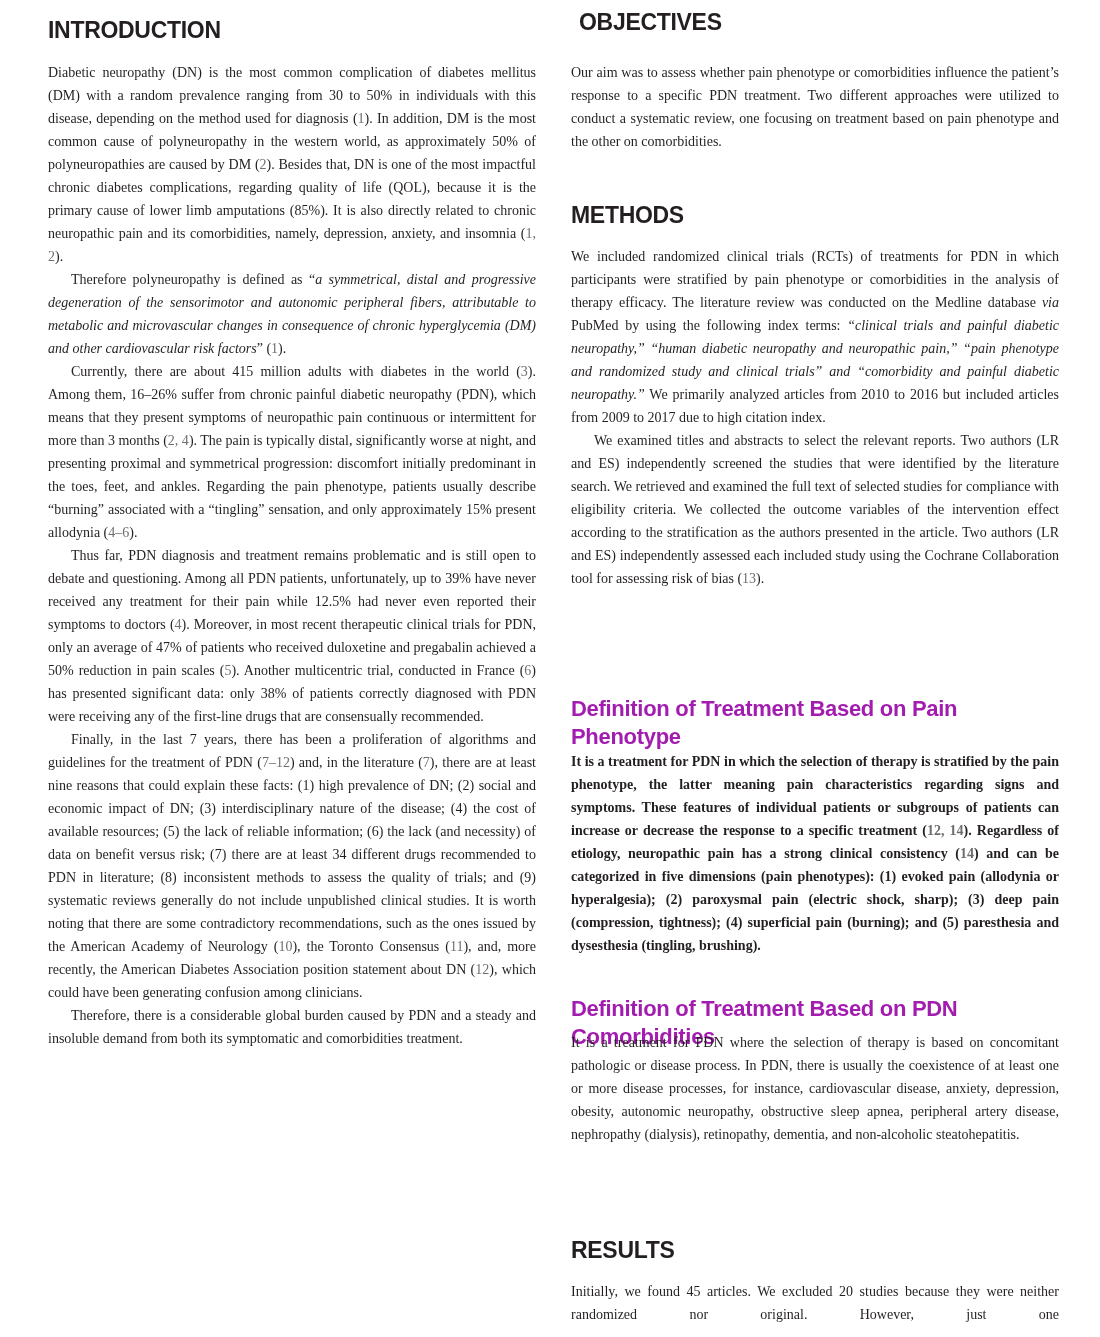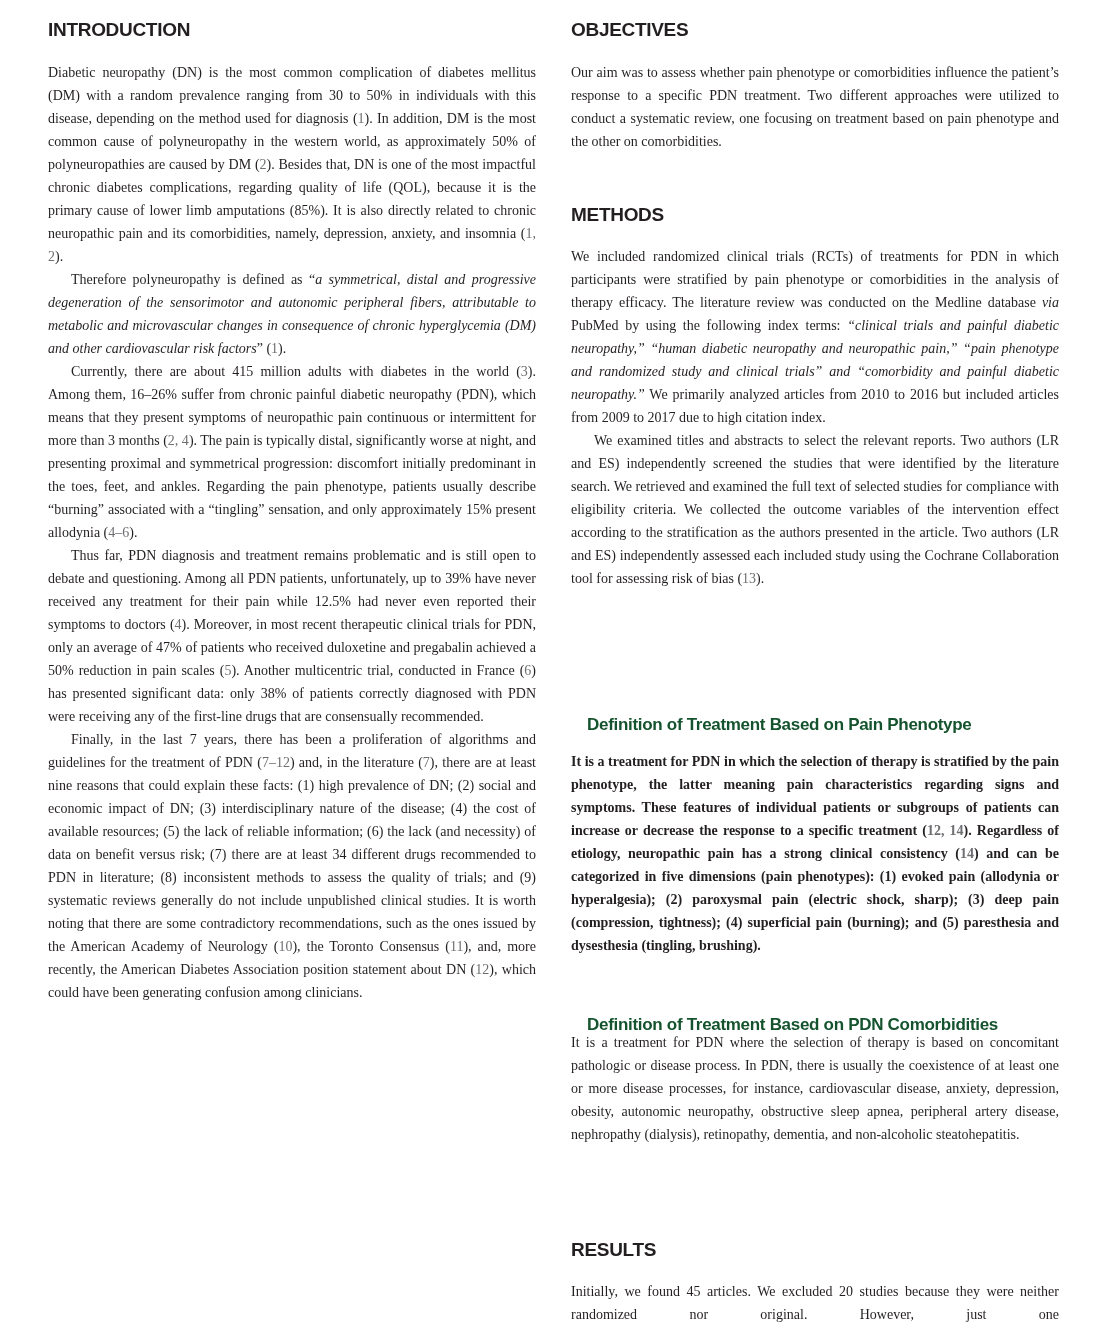--- a/index.html
+++ b/index.html
@@ -10,34 +10,34 @@
   }
   .col {
     position: absolute; top: 0;
     width: 488px;
   }
   .col-left { left: 48px; }
   .col-right { left: 571px; }
   h2.section {
     font-family: "Liberation Sans", "DejaVu Sans", sans-serif;
     font-weight: bold;
-    font-size: 19px;
+    font-size: 23px;
     letter-spacing: -0.3px;
     margin: 0;
     color: #231f20;
     line-height: 28px;
   }
   h3.sub {
     font-family: "Liberation Sans", "DejaVu Sans", sans-serif;
     font-weight: bold;
-    font-size: 17px;
+    font-size: 22px;
     letter-spacing: -0.3px;
-    margin: 16px;
+    margin: 0;
     line-height: 28px;
-    color: #14532d;
+    color: #a21caf;
   }
   p.body {
     font-size: 14px;
     line-height: 23px;
     margin: 0;
     text-align: justify;
     hyphens: manual;
   }
   p.indent { text-indent: 23px; }
   .cite { color: #6d6e71; }
@@ -47,25 +47,26 @@
 <body>
 
 <div class="col col-left">
   <h2 class="section" style="position:absolute; top:16px;">INTRODUCTION</h2>
   <div style="position:absolute; top:61px; width:488px;">
     <p class="body"><span>Diabetic neuropathy (DN) is the most common complication of diabetes mellitus (DM) with a random prevalence ranging from 30 to 50% in individuals with this disease, depending on the method used for diagnosis (</span><span class="cite">1</span><span>). In addition, DM is the most common cause of polyneuropathy in the western world, as approximately 50% of polyneuropathies are caused by DM (</span><span class="cite">2</span><span>). Besides that, DN is one of the most impactful chronic diabetes complications, regarding quality of life (QOL), because it is the primary cause of lower limb amputations (85%). It is also directly related to chronic neuropathic pain and its comorbidities, namely, depression, anxiety, and insomnia (</span><span class="cite">1, 2</span><span>).</span></p>
     <p class="body indent"><span>Therefore polyneuropathy is defined as “</span><em>a symmetrical, distal and progressive degeneration of the sensorimotor and autonomic peripheral fibers, attributable to metabolic and microvascular changes in consequence of chronic hyperglycemia (DM) and other cardiovascular risk factors</em><span>” (</span><span class="cite">1</span><span>).</span></p>
     <p class="body indent"><span>Currently, there are about 415 million adults with diabetes in the world (</span><span class="cite">3</span><span>). Among them, 16–26% suffer from chronic pain­ful diabetic neuropathy (PDN), which means that they present symptoms of neuropathic pain continuous or intermittent for more than 3 months (</span><span class="cite">2, 4</span><span>). The pain is typically distal, signifi­cantly worse at night, and presenting proximal and symmetrical progression: discomfort initially predominant in the toes, feet, and ankles. Regarding the pain phenotype, patients usually describe “burning” associated with a “tingling” sensation, and only approximately 15% present allodynia (</span><span class="cite">4–6</span><span>).</span></p>
     <p class="body indent"><span>Thus far, PDN diagnosis and treatment remains problematic and is still open to debate and questioning. Among all PDN patients, unfortunately, up to 39% have never received any treat­ment for their pain while 12.5% had never even reported their symptoms to doctors (</span><span class="cite">4</span><span>). Moreover, in most recent therapeutic clinical trials for PDN, only an average of 47% of patients who received duloxetine and pregabalin achieved a 50% reduction in pain scales (</span><span class="cite">5</span><span>). Another multicentric trial, conducted in France (</span><span class="cite">6</span><span>) has presented significant data: only 38% of patients correctly diagnosed with PDN were receiving any of the first-line drugs that are consensually recommended.</span></p>
     <p class="body indent"><span>Finally, in the last 7 years, there has been a proliferation of algorithms and guidelines for the treatment of PDN (</span><span class="cite">7–12</span><span>) and, in the literature (</span><span class="cite">7</span><span>), there are at least nine reasons that could explain these facts: (1) high prevalence of DN; (2) social and economic impact of DN; (3) interdisciplinary nature of the disease; (4) the cost of available resources; (5) the lack of reliable information; (6) the lack (and necessity) of data on benefit versus risk; (7) there are at least 34 different drugs recommended to PDN in literature; (8) inconsistent methods to assess the quality of trials; and (9) systematic reviews generally do not include unpublished clinical studies. It is worth noting that there are some contradictory recom­mendations, such as the ones issued by the American Academy of Neurology (</span><span class="cite">10</span><span>), the Toronto Consensus (</span><span class="cite">11</span><span>), and, more recently, the American Diabetes Association position statement about DN (</span><span class="cite">12</span><span>), which could have been generating confusion among clinicians.</span></p>
+    <p class="body indent"><span>Therefore, there is a considerable global burden caused by PDN and a steady and insoluble demand from both its sympto­matic and comorbidities treatment.</span></p>
   </div>
 </div>
 
 <div class="col col-right">
-  <h2 class="section" style="position:absolute; top:16px;">OBJECTIVES</h2>
+  <h2 class="section" style="position:absolute; top:8px;margin-left:8px;">OBJECTIVES</h2>
   <div style="position:absolute; top:61px; width:488px;">
     <p class="body"><span>Our aim was to assess whether pain phenotype or comorbidities influence the patient’s response to a specific PDN treatment. Two different approaches were utilized to conduct a systematic review, one focusing on treatment based on pain phenotype and the other on comorbidities.</span></p>
   </div>
 
   <h2 class="section" style="position:absolute; top:201px;">METHODS</h2>
   <div style="position:absolute; top:245px; width:488px;">
     <p class="body"><span>We included randomized clinical trials (RCTs) of treatments for PDN in which participants were stratified by pain phenotype or comorbidities in the analysis of therapy efficacy. The literature review was conducted on the Medline database </span><em>via</em><span> PubMed by using the following index terms: </span><em>“clinical trials and painful dia­betic neuropathy,” “human diabetic neuropathy and neuropathic pain,” “pain phenotype and randomized study and clinical trials” and “comorbidity and painful diabetic neuropathy.”</em><span> We primarily analyzed articles from 2010 to 2016 but included articles from 2009 to 2017 due to high citation index.</span></p>
     <p class="body indent"><span>We examined titles and abstracts to select the relevant reports. Two authors (LR and ES) independently screened the studies that were identified by the literature search. We retrieved and exam­ined the full text of selected studies for compliance with eligibility criteria. We collected the outcome variables of the intervention effect according to the stratification as the authors presented in the article. Two authors (LR and ES) independently assessed each included study using the Cochrane Collaboration tool for assess­ing risk of bias (</span><span class="cite">13</span><span>).</span></p>
   </div>
 

